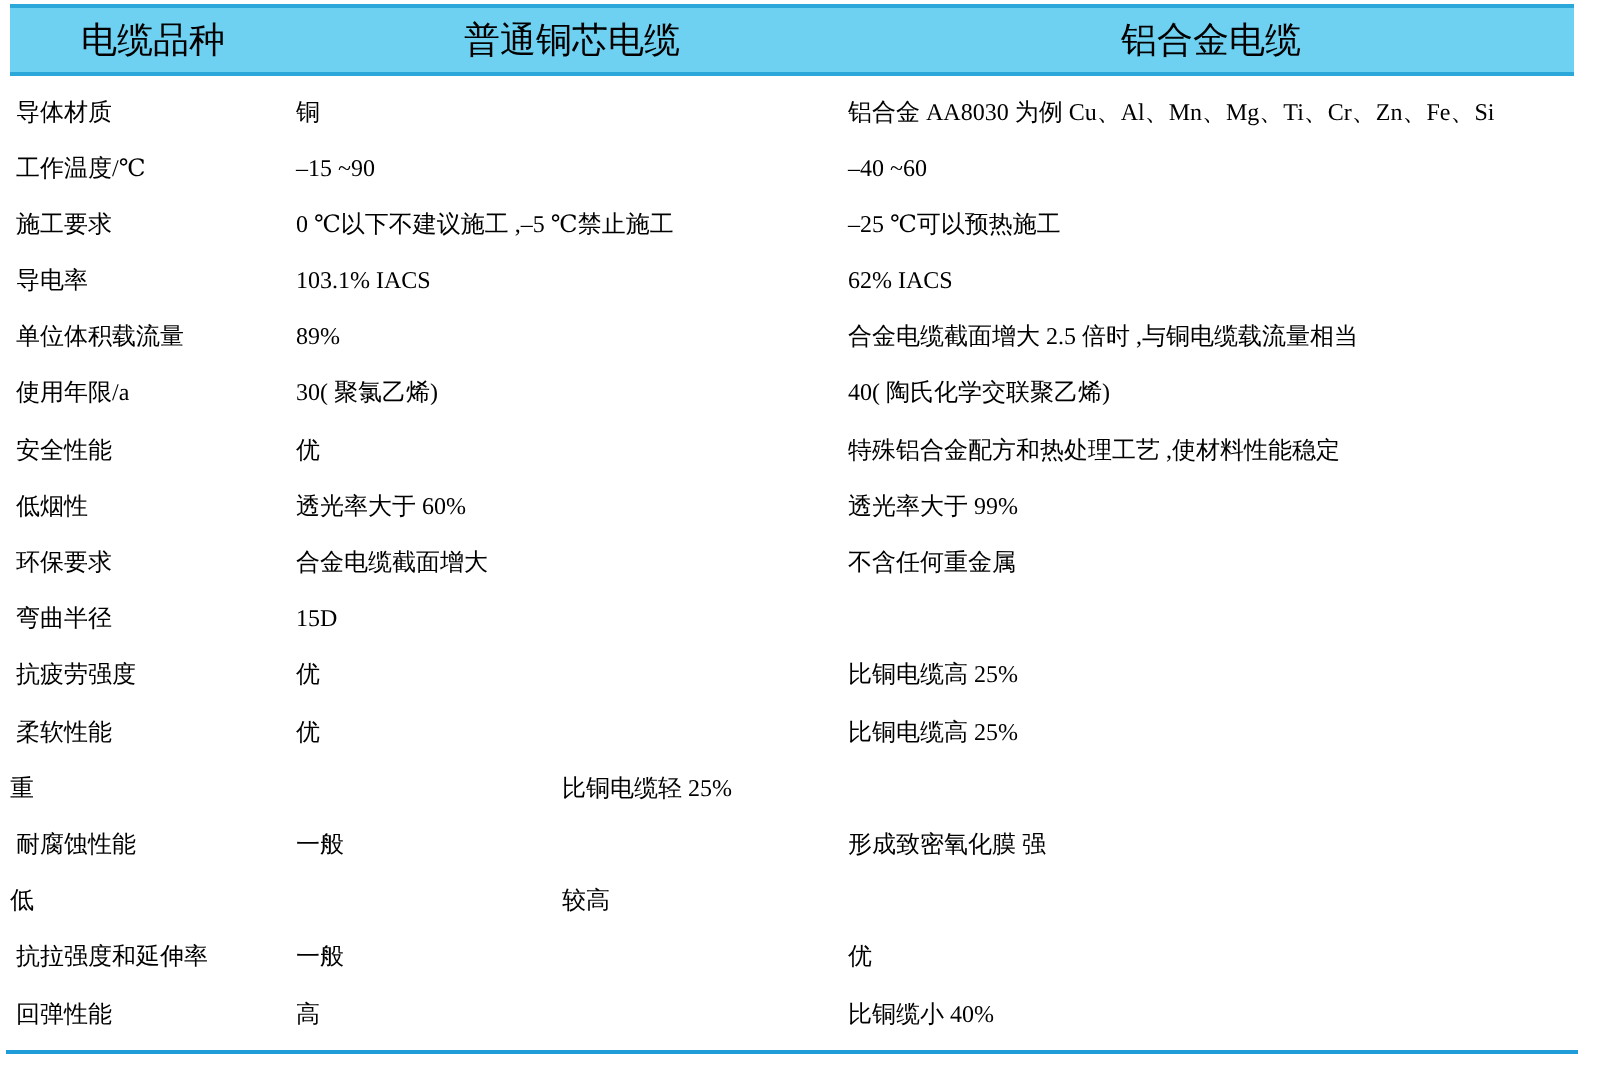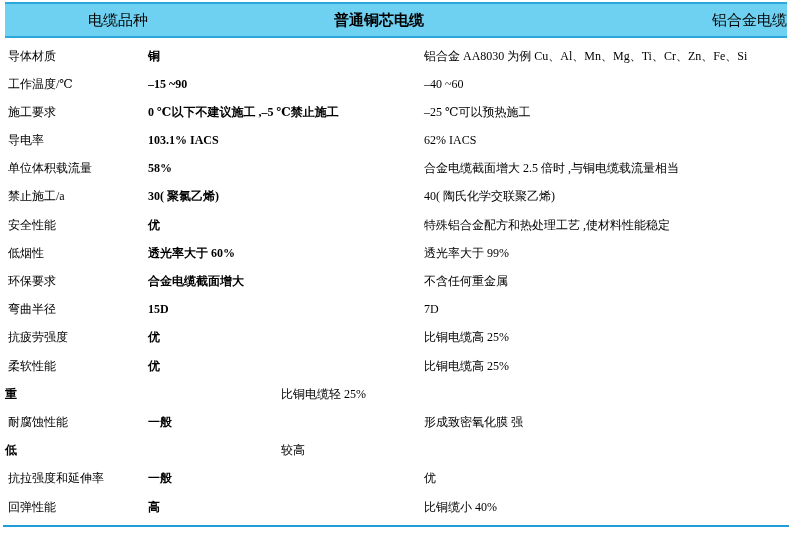--- a/index.html
+++ b/index.html
@@ -27,26 +27,26 @@
   }
   .header-row {
     display: flex;
     align-items: center;
     height: 32px;
     background: var(--header-bg, #6FD1F1);
     border-top: 2px solid var(--header-border, #2BA7D9);
     border-bottom: 2px solid var(--header-border, #2BA7D9);
   }
   .hcell {
-    font-size: 15px;
-    text-align: right;
+    font-size: 18px;
+    text-align: center;
     white-space: nowrap;
   }
   .c1 { width: 143px; flex: 0 0 143px; }
-  .c2 { width: 276px; flex: 0 0 276px; font-weight: bold; }
+  .c2 { width: 276px; flex: 0 0 276px; }
   .c3 { flex: 1 1 auto; }
   .body-rows {
     margin-top: 4px;
   }
   .row {
     display: flex;
     align-items: center;
     height: 28.2px;
   }
   .cell {
@@ -94,26 +94,26 @@
   </div>
 
   <div class="row">
     <div class="cell c1">导电率</div>
     <div class="cell c2">103.1% IACS</div>
     <div class="cell c3">62% IACS</div>
   </div>
 
   <div class="row">
     <div class="cell c1">单位体积载流量</div>
-    <div class="cell c2">58%</div>
+    <div class="cell c2">89%</div>
     <div class="cell c3">合金电缆截面增大 2.5 倍时 ,与铜电缆载流量相当</div>
   </div>
 
   <div class="row">
-    <div class="cell c1">禁止施工/a</div>
+    <div class="cell c1">使用年限/a</div>
     <div class="cell c2">30( 聚氯乙烯)</div>
     <div class="cell c3">40( 陶氏化学交联聚乙烯)</div>
   </div>
 
   <div class="row">
     <div class="cell c1">安全性能</div>
     <div class="cell c2">优</div>
     <div class="cell c3">特殊铝合金配方和热处理工艺 ,使材料性能稳定</div>
   </div>
 
@@ -125,21 +125,20 @@
 
   <div class="row">
     <div class="cell c1">环保要求</div>
     <div class="cell c2">合金电缆截面增大</div>
     <div class="cell c3">不含任何重金属</div>
   </div>
 
   <div class="row">
     <div class="cell c1">弯曲半径</div>
     <div class="cell c2">15D</div>
-    <div class="cell c3">7D</div>
   </div>
 
   <div class="row">
     <div class="cell c1">抗疲劳强度</div>
     <div class="cell c2">优</div>
     <div class="cell c3">比铜电缆高 25%</div>
   </div>
 
   <div class="row">
     <div class="cell c1">柔软性能</div>

